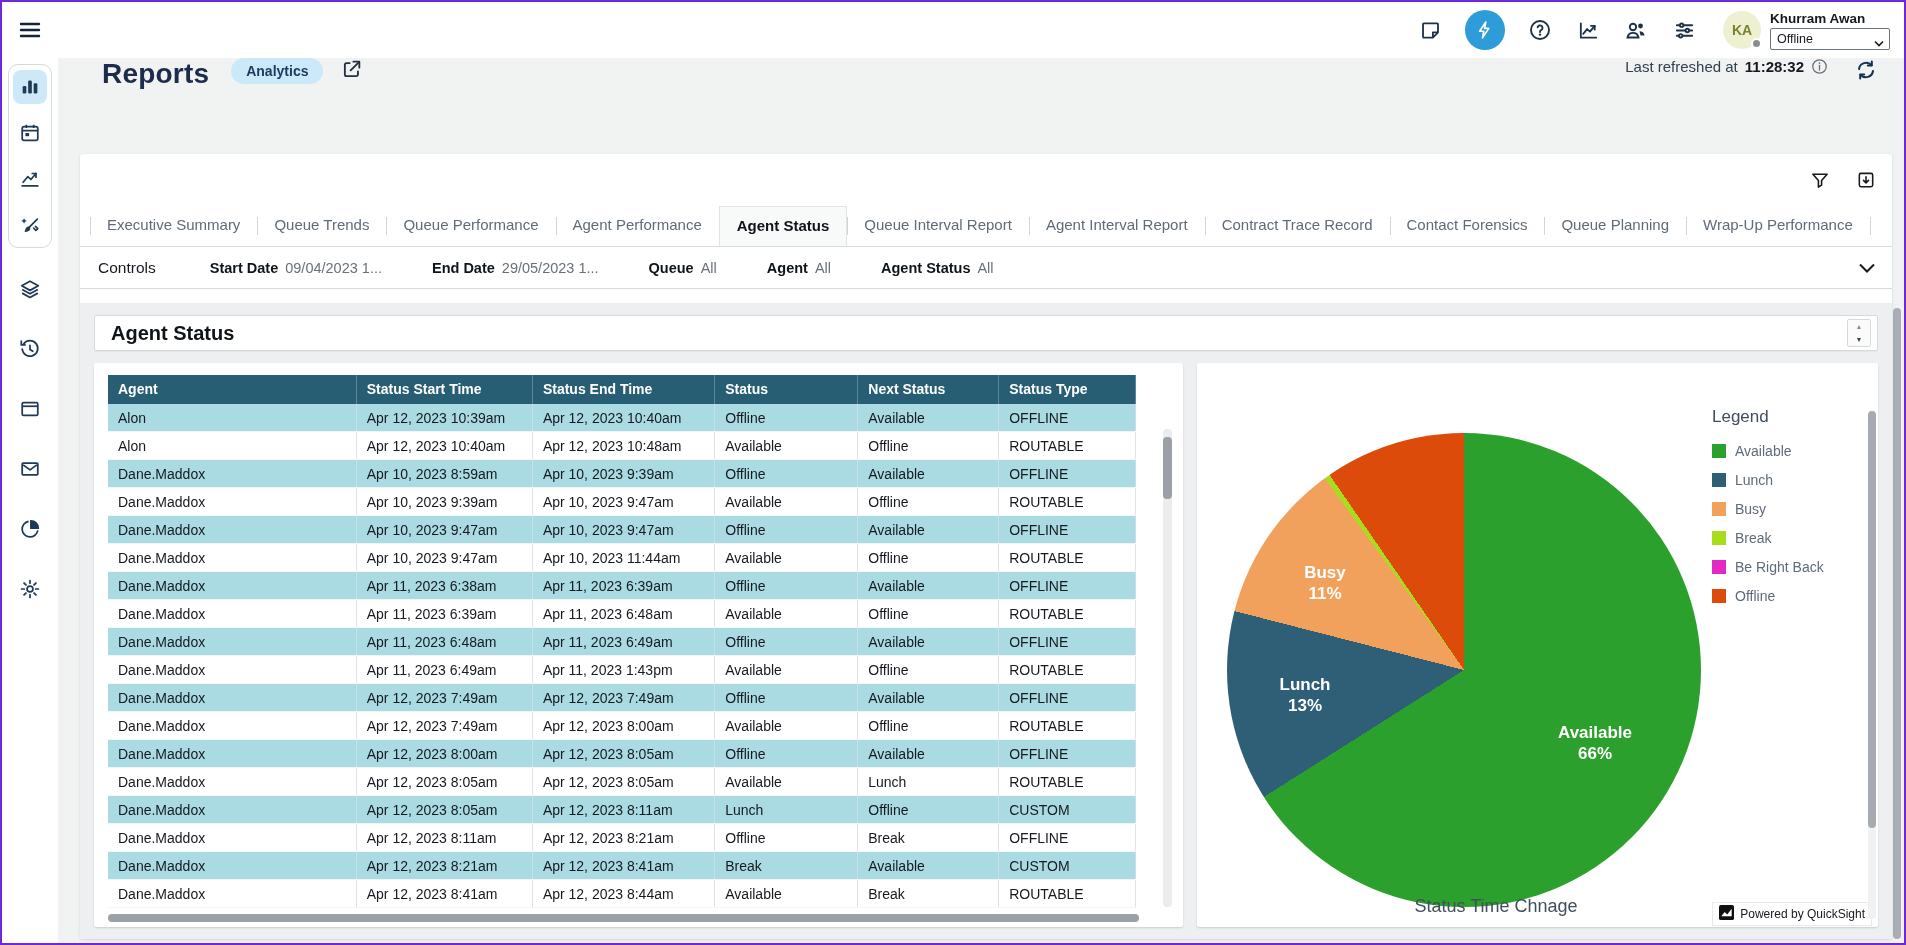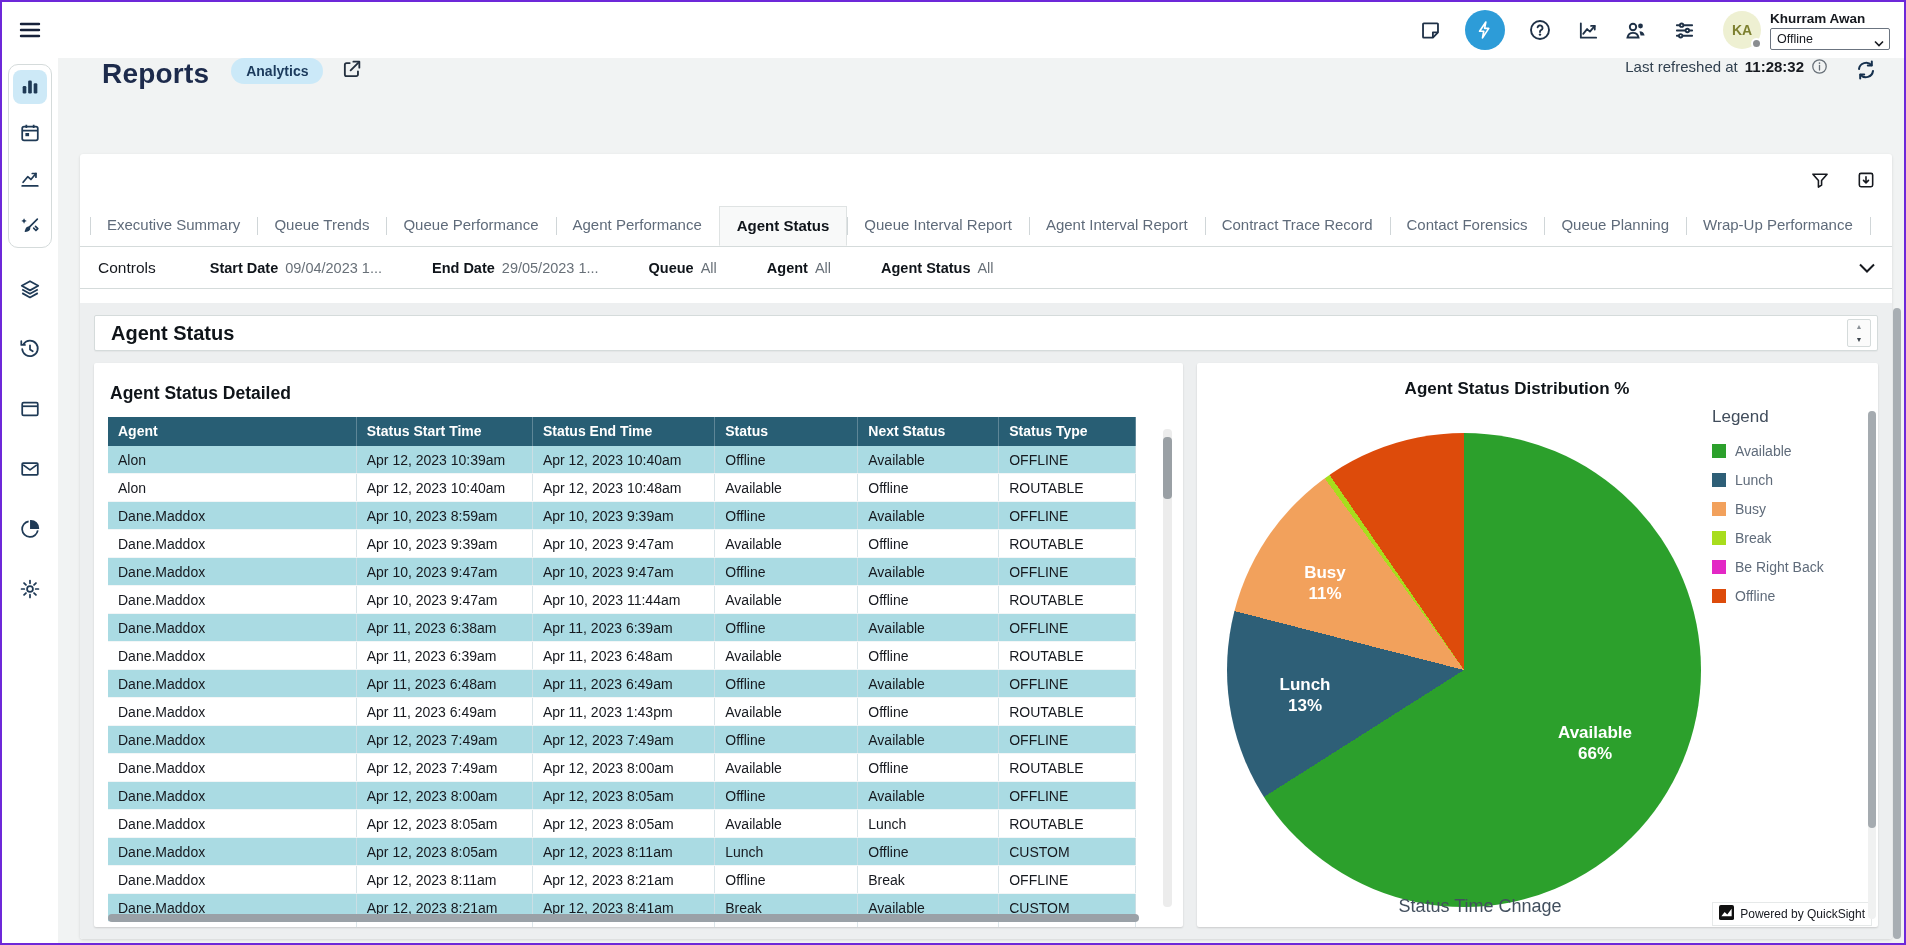--- a/index.html
+++ b/index.html
@@ -91,21 +91,21 @@
 
   
   .chart-title { position:absolute; top:16px; left:0; width:640px; text-align:center; font-size:17px; font-weight:bold; color:#0f1419; }
   .pie-wrap { position:absolute; left:30px; top:70px; width:474px; height:474px; border-radius:50%; }
   .slice-label { position:absolute; transform:translate(-50%,-50%); color:#fff; font-size:17px; font-weight:bold; text-align:center; line-height:1.25; white-space:nowrap; }
   .legend { position:absolute; left:515px; top:44px; }
   .legend-title { font-size:17px; color:#414d5c; margin-bottom:16px; }
   .legend-item { display:flex; align-items:center; gap:9px; margin-bottom:13px; cursor:pointer; }
   .legend-item .sw { width:14px; height:14px; flex:0 0 14px; }
   .legend-item span:last-child { font-size:14px; color:#5f6b7a; white-space:nowrap; }
-  .chart-caption { position:absolute; bottom:10px; left:0; width:566px; text-align:center; font-size:18px; color:#424f5e; }
+  .chart-caption { position:absolute; bottom:10px; left:16px; width:566px; text-align:center; font-size:18px; color:#424f5e; }
   .powered { position:absolute; right:6px; bottom:1px; display:flex; align-items:center; gap:6px; background:#fff; border:1px solid #e6e9e9; padding:2px 6px; font-size:12px; color:#16191f; }
   .panel-vscroll { position:absolute; right:2px; top:48px; bottom:8px; width:8px; background:#f0f1f1; border-radius:4px; }
   .panel-vscroll .thumb { position:absolute; top:0; width:8px; height:82%; background:#a5abb0; border-radius:4px; }
 
   .main-scrollbar { position:absolute; right:3px; top:250px; bottom:4px; width:8px; background:#f0f1f2; border-radius:4px; z-index:6; }
   .main-scrollbar .thumb { position:absolute; top:0; width:8px; height:100%; background:#a8aeb3; border-radius:4px; }
 </style>
 </head>
 <body>
 
@@ -371,21 +371,20 @@
           <div class="st-spacer"></div>
           <div class="stepper">
             <div class="up">▲</div>
             <div class="dn">▼</div>
           </div>
         </div>
 
         <div class="panels">
 
           <section class="panel left">
-            <h2 class="panel-title">Agent Status Detailed</h2>
             <div class="agent-table">
               <div class="thead">
                   <div class="tcell">Agent</div>
                   <div class="tcell">Status Start Time</div>
                   <div class="tcell">Status End Time</div>
                   <div class="tcell">Status</div>
                   <div class="tcell">Next Status</div>
                   <div class="tcell">Status Type</div>
                 </div>
               <div class="tbody">
@@ -537,21 +536,20 @@
             </div>
             <div class="vscroll">
                 <div class="thumb"></div>
               </div>
             <div class="hscroll">
                 <div class="thumb"></div>
               </div>
           </section>
 
           <section class="panel right">
-            <div class="chart-title">Agent Status Distribution %</div>
             <div class="pie-wrap" style="background: conic-gradient(rgb(44, 160, 44) 0deg, rgb(44, 160, 44) 237.6deg, rgb(46, 95, 119) 237.6deg, rgb(46, 95, 119) 284.4deg, rgb(242, 161, 92) 284.4deg, rgb(242, 161, 92) 324deg, rgb(168, 221, 29) 324deg, rgb(168, 221, 29) 325.44deg, rgb(227, 40, 197) 325.44deg, rgb(227, 40, 197) 325.44deg, rgb(221, 75, 11) 325.44deg, rgb(221, 75, 11) 360deg);">
                 <div class="slice-label" style="left: 368px; top: 310px;">
                   <div>Available</div>
                   <div>66%</div>
                 </div>
                 <div class="slice-label" style="left: 78px; top: 262px;">
                   <div>Lunch</div>
                   <div>13%</div>
                 </div>
                 <div class="slice-label" style="left: 98px; top: 150px;">

